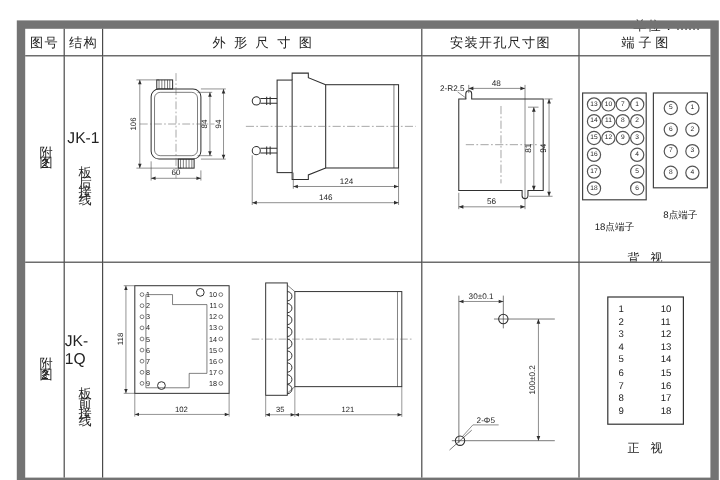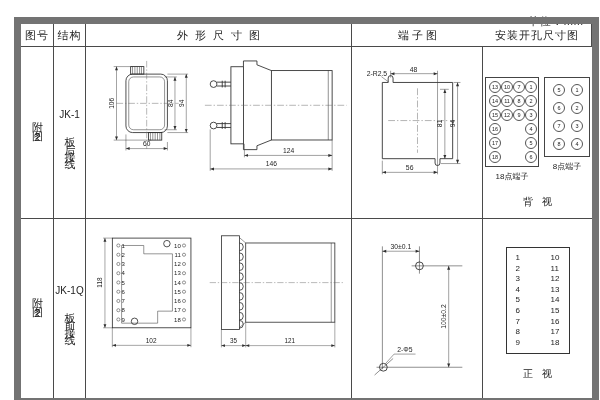--- a/index.html
+++ b/index.html
@@ -16,32 +16,32 @@
     grid-template-rows:23px 172px 1fr;
   }
   .cell{border-right:1px solid #4a4a4a;border-bottom:1px solid #4a4a4a;box-sizing:border-box;overflow:hidden;}
   .last-col{border-right:none;}
   .last-row{border-bottom:none;}
   .hcell{display:flex;align-items:center;justify-content:center;font-size:11px;letter-spacing:1px;}
   .ls7{letter-spacing:7px;text-indent:7px;}
   .ls3{letter-spacing:3px;text-indent:3px;}
   .vcell{display:flex;flex-direction:column;align-items:center;justify-content:center;font-size:11px;}
   .vtext{writing-mode:vertical-rl;text-orientation:upright;letter-spacing:9px;}
-  .model{font-size:10px;margin-bottom:8px;}
+  .model{font-size:13px;margin-bottom:8px;}
   .outline-cell{display:flex;align-items:flex-start;padding:4px 0 0 6px;gap:4px;}
   .install-cell{display:flex;justify-content:center;padding-top:2px;}
   .term-cell{display:flex;flex-direction:column;align-items:center;}
   .term-row1{padding-top:30px;}
   .term-boxes{display:flex;gap:5px;align-items:stretch;}
   .tcol{display:flex;flex-direction:column;align-items:center;}
   .t18{display:grid;grid-template-columns:repeat(4,10px);gap:2px;border:1px solid #444;padding:3px;}
   .t8{display:grid;grid-template-columns:repeat(2,10px);column-gap:8px;row-gap:6px;border:1px solid #444;padding:6px 8px;}
   .tc{width:10px;height:10px;border-radius:50%;border:1px solid #555;font-size:5.5px;line-height:10px;display:flex;align-items:center;justify-content:center;color:#222;}
   .tc:empty{border-color:transparent;}
-  .tlabel{font-size:8px;margin-top:4px;white-space:nowrap;}
+  .tlabel{font-size:8px;margin-top:17px;white-space:nowrap;}
   .viewlabel{font-size:10px;letter-spacing:9px;text-indent:9px;margin-top:13px;text-align:right;}
   .term-row2{padding-top:28px;}
   .numbox{border:1px solid #333;width:44px;padding:5px 9px;display:flex;justify-content:space-between;}
   .numcol{display:flex;flex-direction:column;font-size:8px;line-height:10.6px;}
   svg{display:block;}
   .out{stroke:#2f2f2f;stroke-width:0.9;fill:none;}
   .thin{stroke:#2f2f2f;stroke-width:0.55;fill:none;}
   .ext{stroke:#3d3d3d;stroke-width:0.5;fill:none;}
   .dim{stroke:#3d3d3d;stroke-width:0.5;fill:none;marker-start:url(#arr);marker-end:url(#arr);}
   .cl{stroke:#666;stroke-width:0.5;stroke-dasharray:7 2 1.5 2;fill:none;}
@@ -64,25 +64,25 @@
 
   <div class="cell hcell">
       <span>图号</span>
     </div>
   <div class="cell hcell">
       <span>结构</span>
     </div>
   <div class="cell hcell">
       <span class="ls7">外形尺寸图</span>
     </div>
+  <div class="cell hcell">
+      <span>安装开孔尺寸图</span>
+    </div>
   <div class="cell hcell last-col">
       <span class="ls3">端子图</span>
-    </div>
-  <div class="cell hcell">
-      <span>安装开孔尺寸图</span>
     </div>
 
   <div class="cell vcell">
     <span class="vtext">附图2</span>
   </div>
   <div class="cell vcell">
     <span class="model">JK-1</span>
     <span class="vtext" style="letter-spacing:7px">板后接线</span>
   </div>
 

